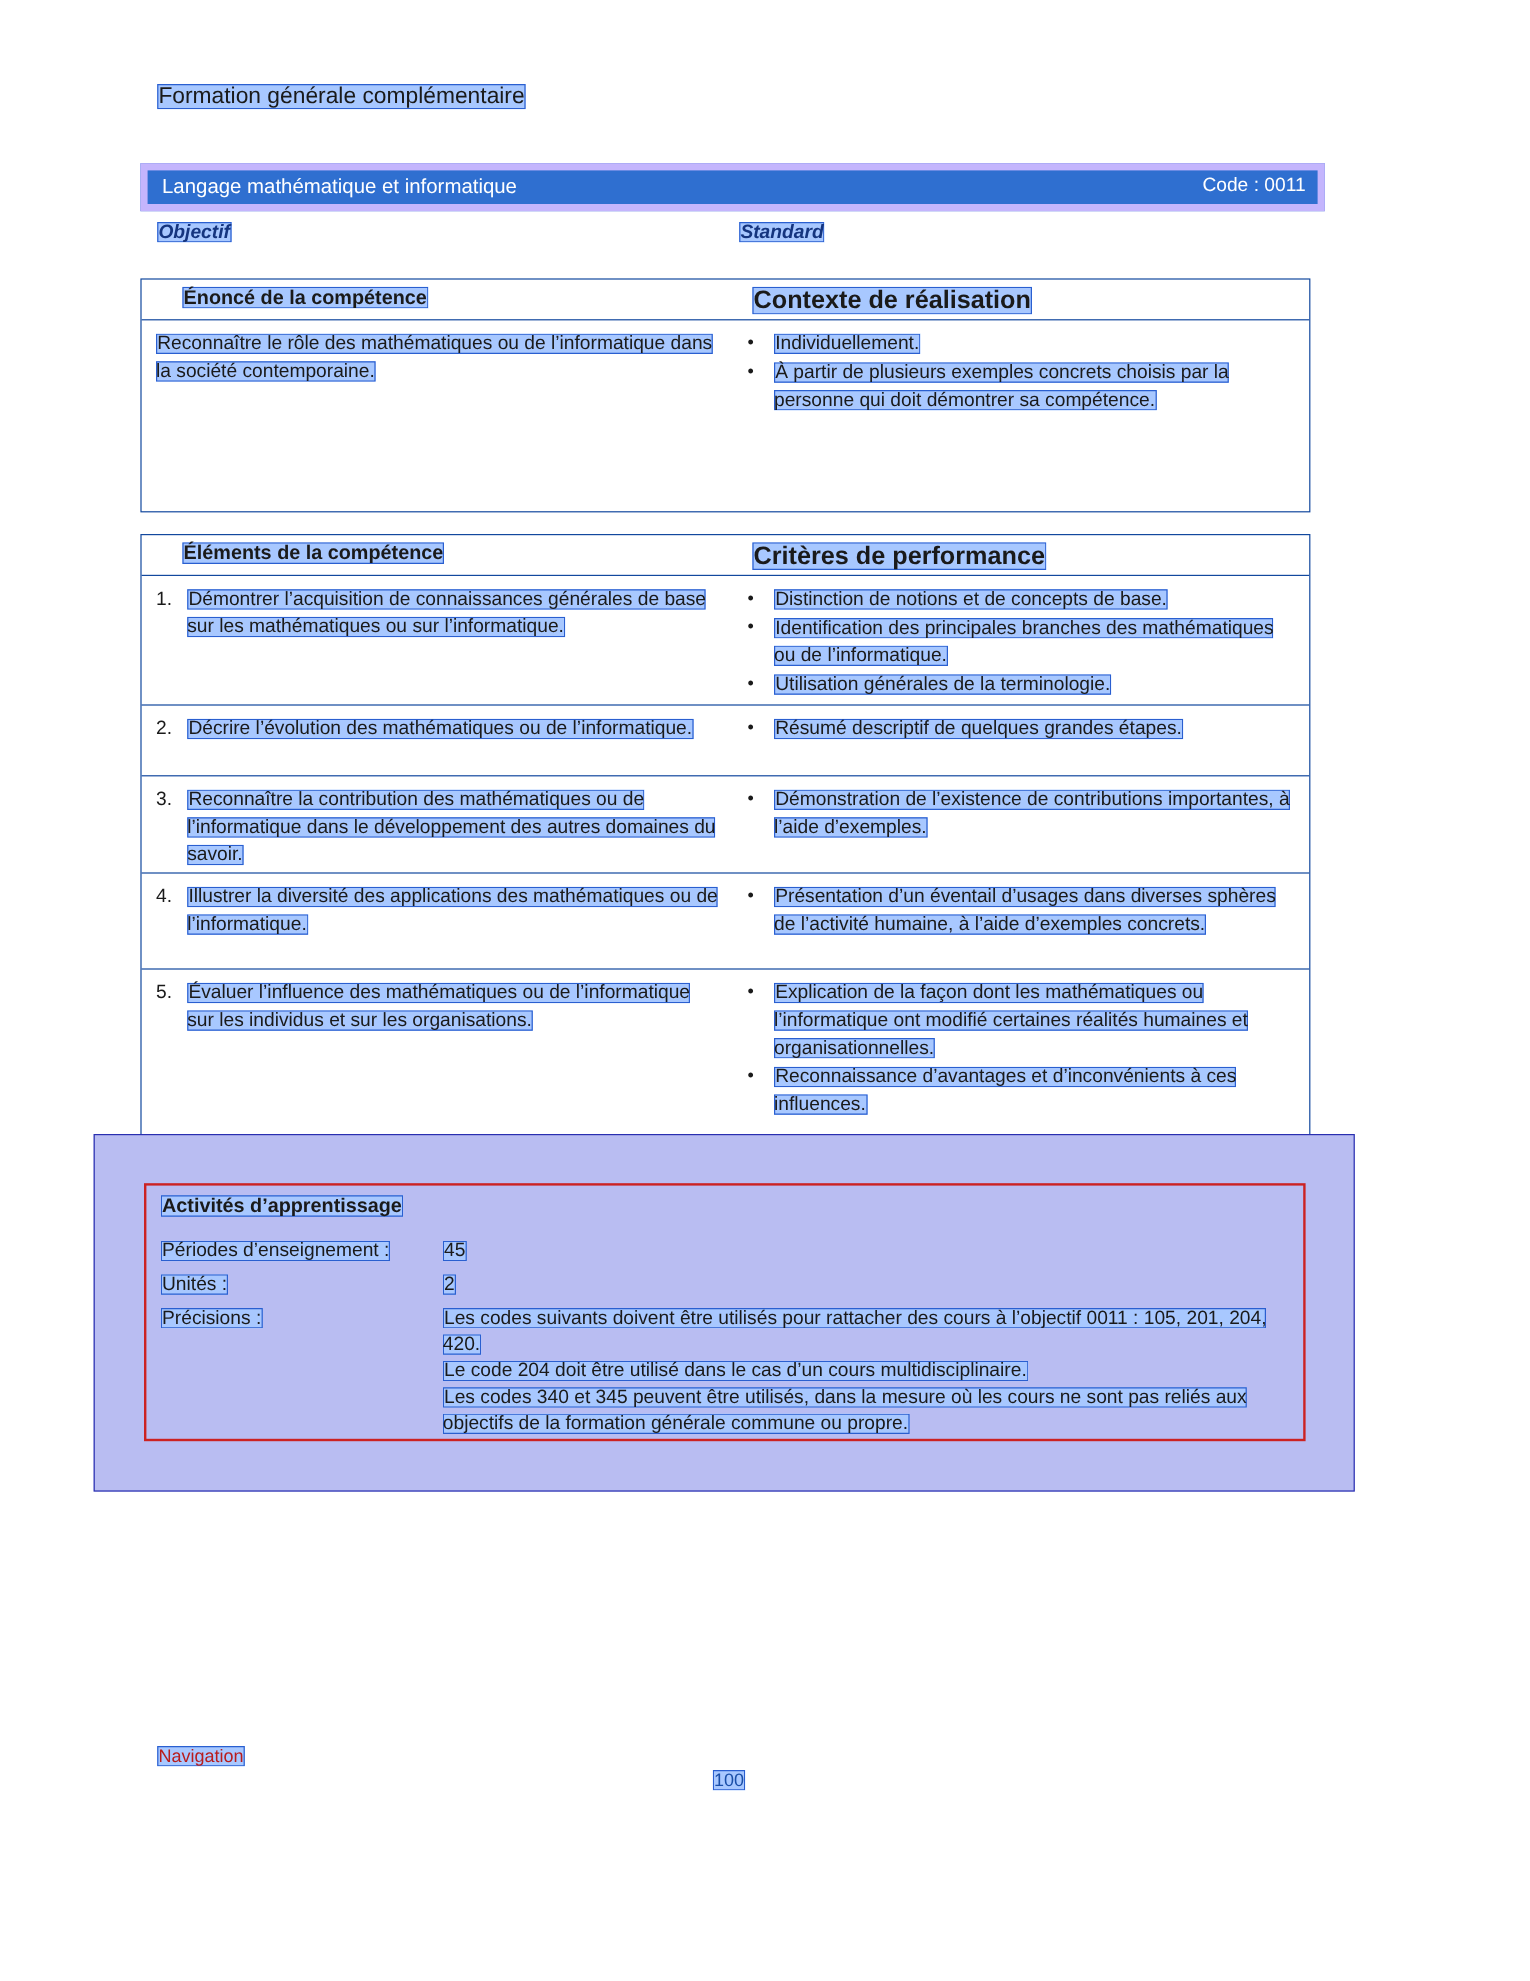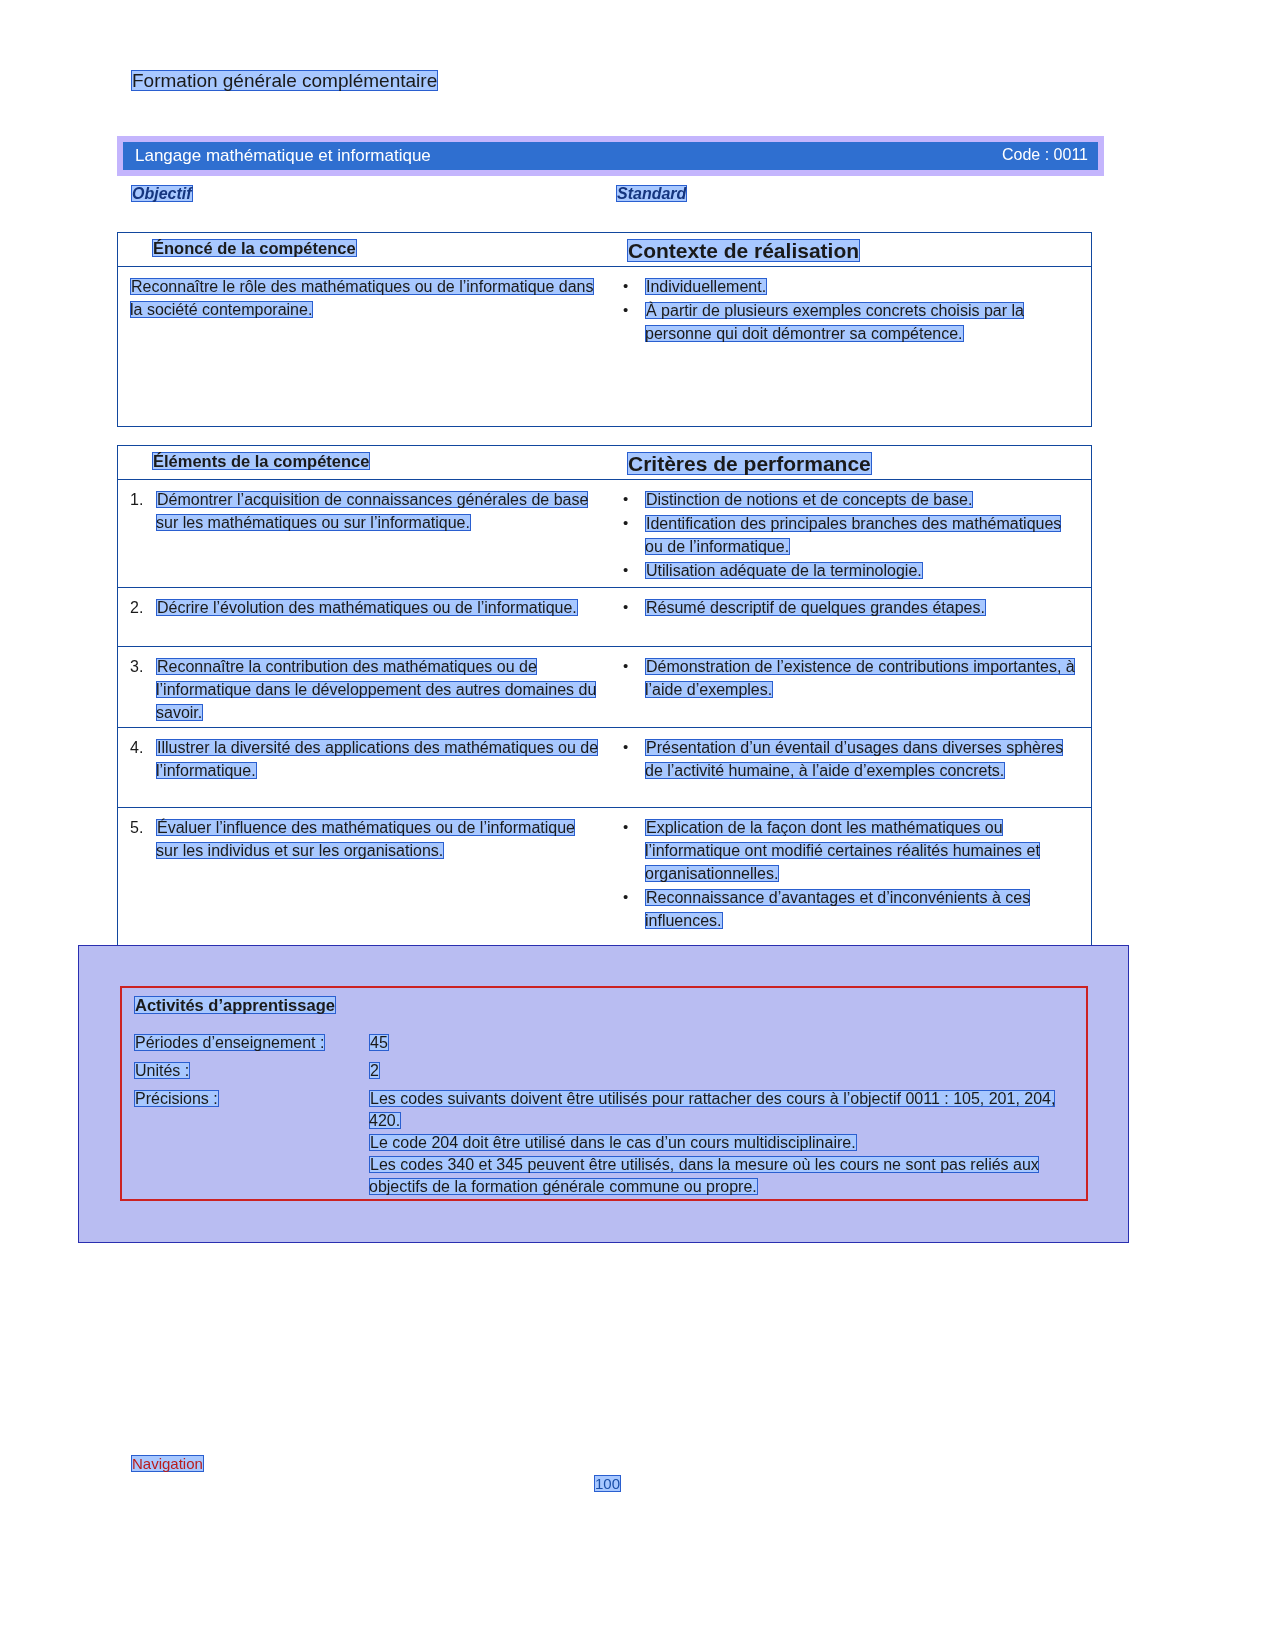--- a/index.html
+++ b/index.html
@@ -261,21 +261,21 @@
 
     <div class="row" style="height:108px;">
       <div class="col-l">
         <span class="num">1.</span>
         <span class="numtext"><span class="hl">Démontrer l’acquisition de connaissances générales de base sur les mathématiques ou sur l’informatique.</span></span>
       </div>
       <div class="col-r">
         <ul class="bl">
           <li><span class="hl">Distinction de notions et de concepts de base.</span></li>
           <li><span class="hl">Identification des principales branches des mathématiques ou de l’informatique.</span></li>
-          <li><span class="hl">Utilisation adéquate de la terminologie.</span></li>
+          <li><span class="hl">Utilisation générales de la terminologie.</span></li>
         </ul>
       </div>
     </div>
 
     <div class="row" style="height:59px;">
       <div class="col-l">
         <span class="num">2.</span>
         <span class="numtext"><span class="hl">Décrire l’évolution des mathématiques ou de l’informatique.</span></span>
       </div>
       <div class="col-r">

